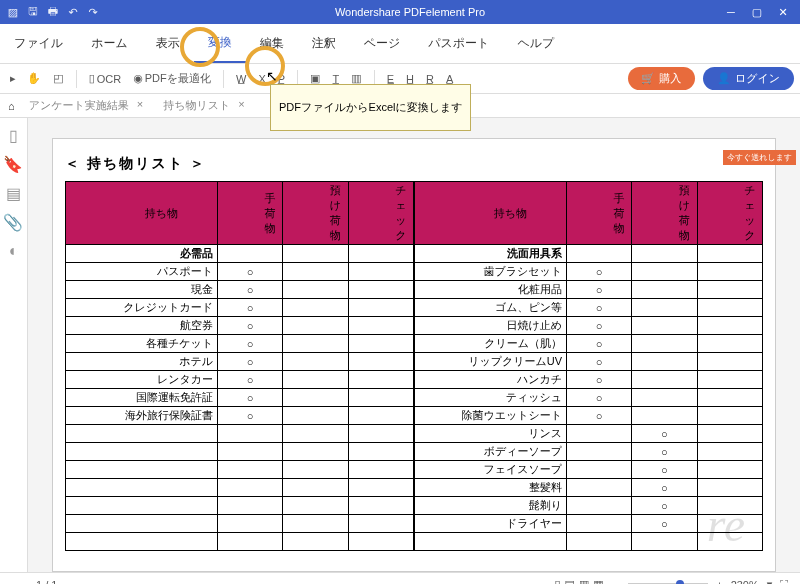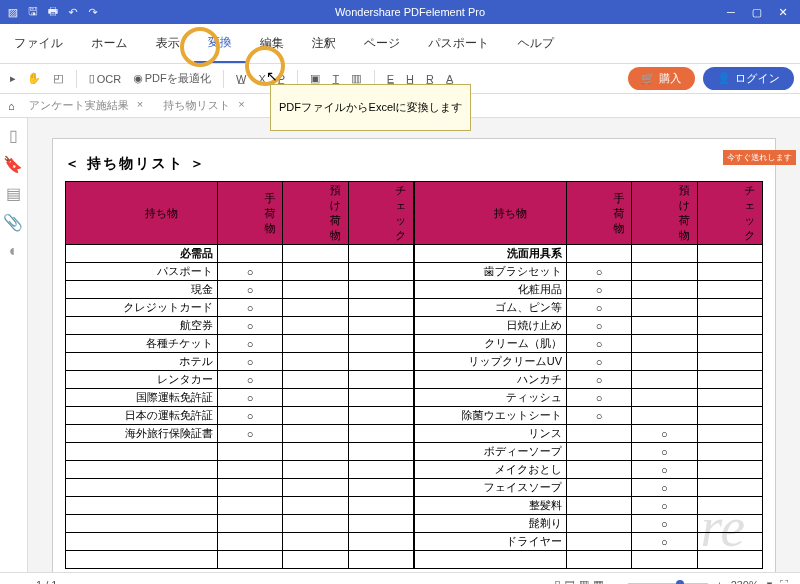--- a/index.html
+++ b/index.html
@@ -41,21 +41,21 @@
 
 .tbl-wrap { display: flex; gap: 0; }
 table { border-collapse: collapse; width: 50%; font-size: 11px; }
 th, td { border: 1px solid #000; padding: 1px 4px; height: 18px; }
 th { background: #be185d; font-weight: normal; text-align: center; padding-left: 44px; }
 td.c1 { width: 140px; text-align: right; }
 td.c2, td.c3, td.c4 { width: 42px; text-align: center; }
 td.sect { font-weight: bold; }
 td.ind1 { padding-left: 14px; }
 td.ind2 { padding-left: 26px; }
-.watermark { position: absolute; right: 30px; bottom: 30px; font-size: 56px; color: rgba(0,0,0,.12); font-style: italic; font-family: Georgia, serif; pointer-events: none; }
+.watermark { position: absolute; right: 30px; bottom: 19px; font-size: 48px; color: rgba(0,0,0,.12); font-style: italic; font-family: Georgia, serif; pointer-events: none; }
 
 .statusbar { height: 24px; border-top: 1px solid #ddd; display: flex; align-items: center; justify-content: flex-end; gap: 10px; padding: 0 12px; font-size: 11px; color: #555; }
 .statusbar .pagenum { margin-right: auto; margin-left: 24px; }
 .statusbar .view-ic { display: flex; gap: 4px; }
 .statusbar .zoom { display: flex; align-items: center; gap: 8px; }
 .statusbar .slider { width: 80px; height: 3px; background: #ccc; position: relative; }
 .statusbar .slider .thumb { width: 8px; height: 8px; background: #3b5fc7; border-radius: 50%; position: absolute; top: -3px; left: 48px; }
 
 .tooltip { position: absolute; top: 84px; left: 270px; background: #fffde7; border: 1px solid #bfae5a; padding: 15px 8px; font-size: 11px; z-index: 30; }
 .highlight1 { position: absolute; top: 27px; left: 180px; width: 40px; height: 40px; border: 4px solid #e8a836; border-radius: 50%; z-index: 20; pointer-events: none; }
@@ -202,26 +202,20 @@
                 <td class="c3"></td>
                 <td class="c4"></td>
               </tr>
               <tr>
                 <td class="c1 ind1">国際運転免許証</td>
                 <td class="c2">○</td>
                 <td class="c3"></td>
                 <td class="c4"></td>
               </tr>
               <tr>
-                <td class="c1 ind1">日本の運転免許証</td>
-                <td class="c2">○</td>
-                <td class="c3"></td>
-                <td class="c4"></td>
-              </tr>
-              <tr>
                 <td class="c1 ind1">海外旅行保険証書</td>
                 <td class="c2">○</td>
                 <td class="c3"></td>
                 <td class="c4"></td>
               </tr>
               <tr>
                 <td class="c1"></td>
                 <td class="c2"></td>
                 <td class="c3"></td>
                 <td class="c4"></td>
@@ -340,26 +334,20 @@
                 <td class="c3">○</td>
                 <td class="c4"></td>
               </tr>
               <tr>
                 <td class="c1 ind1">ボディーソープ</td>
                 <td class="c2"></td>
                 <td class="c3">○</td>
                 <td class="c4"></td>
               </tr>
               <tr>
-                <td class="c1 ind1">メイクおとし</td>
-                <td class="c2"></td>
-                <td class="c3">○</td>
-                <td class="c4"></td>
-              </tr>
-              <tr>
                 <td class="c1 ind1">フェイスソープ</td>
                 <td class="c2"></td>
                 <td class="c3">○</td>
                 <td class="c4"></td>
               </tr>
               <tr>
                 <td class="c1 ind1">整髪料</td>
                 <td class="c2"></td>
                 <td class="c3">○</td>
                 <td class="c4"></td>

